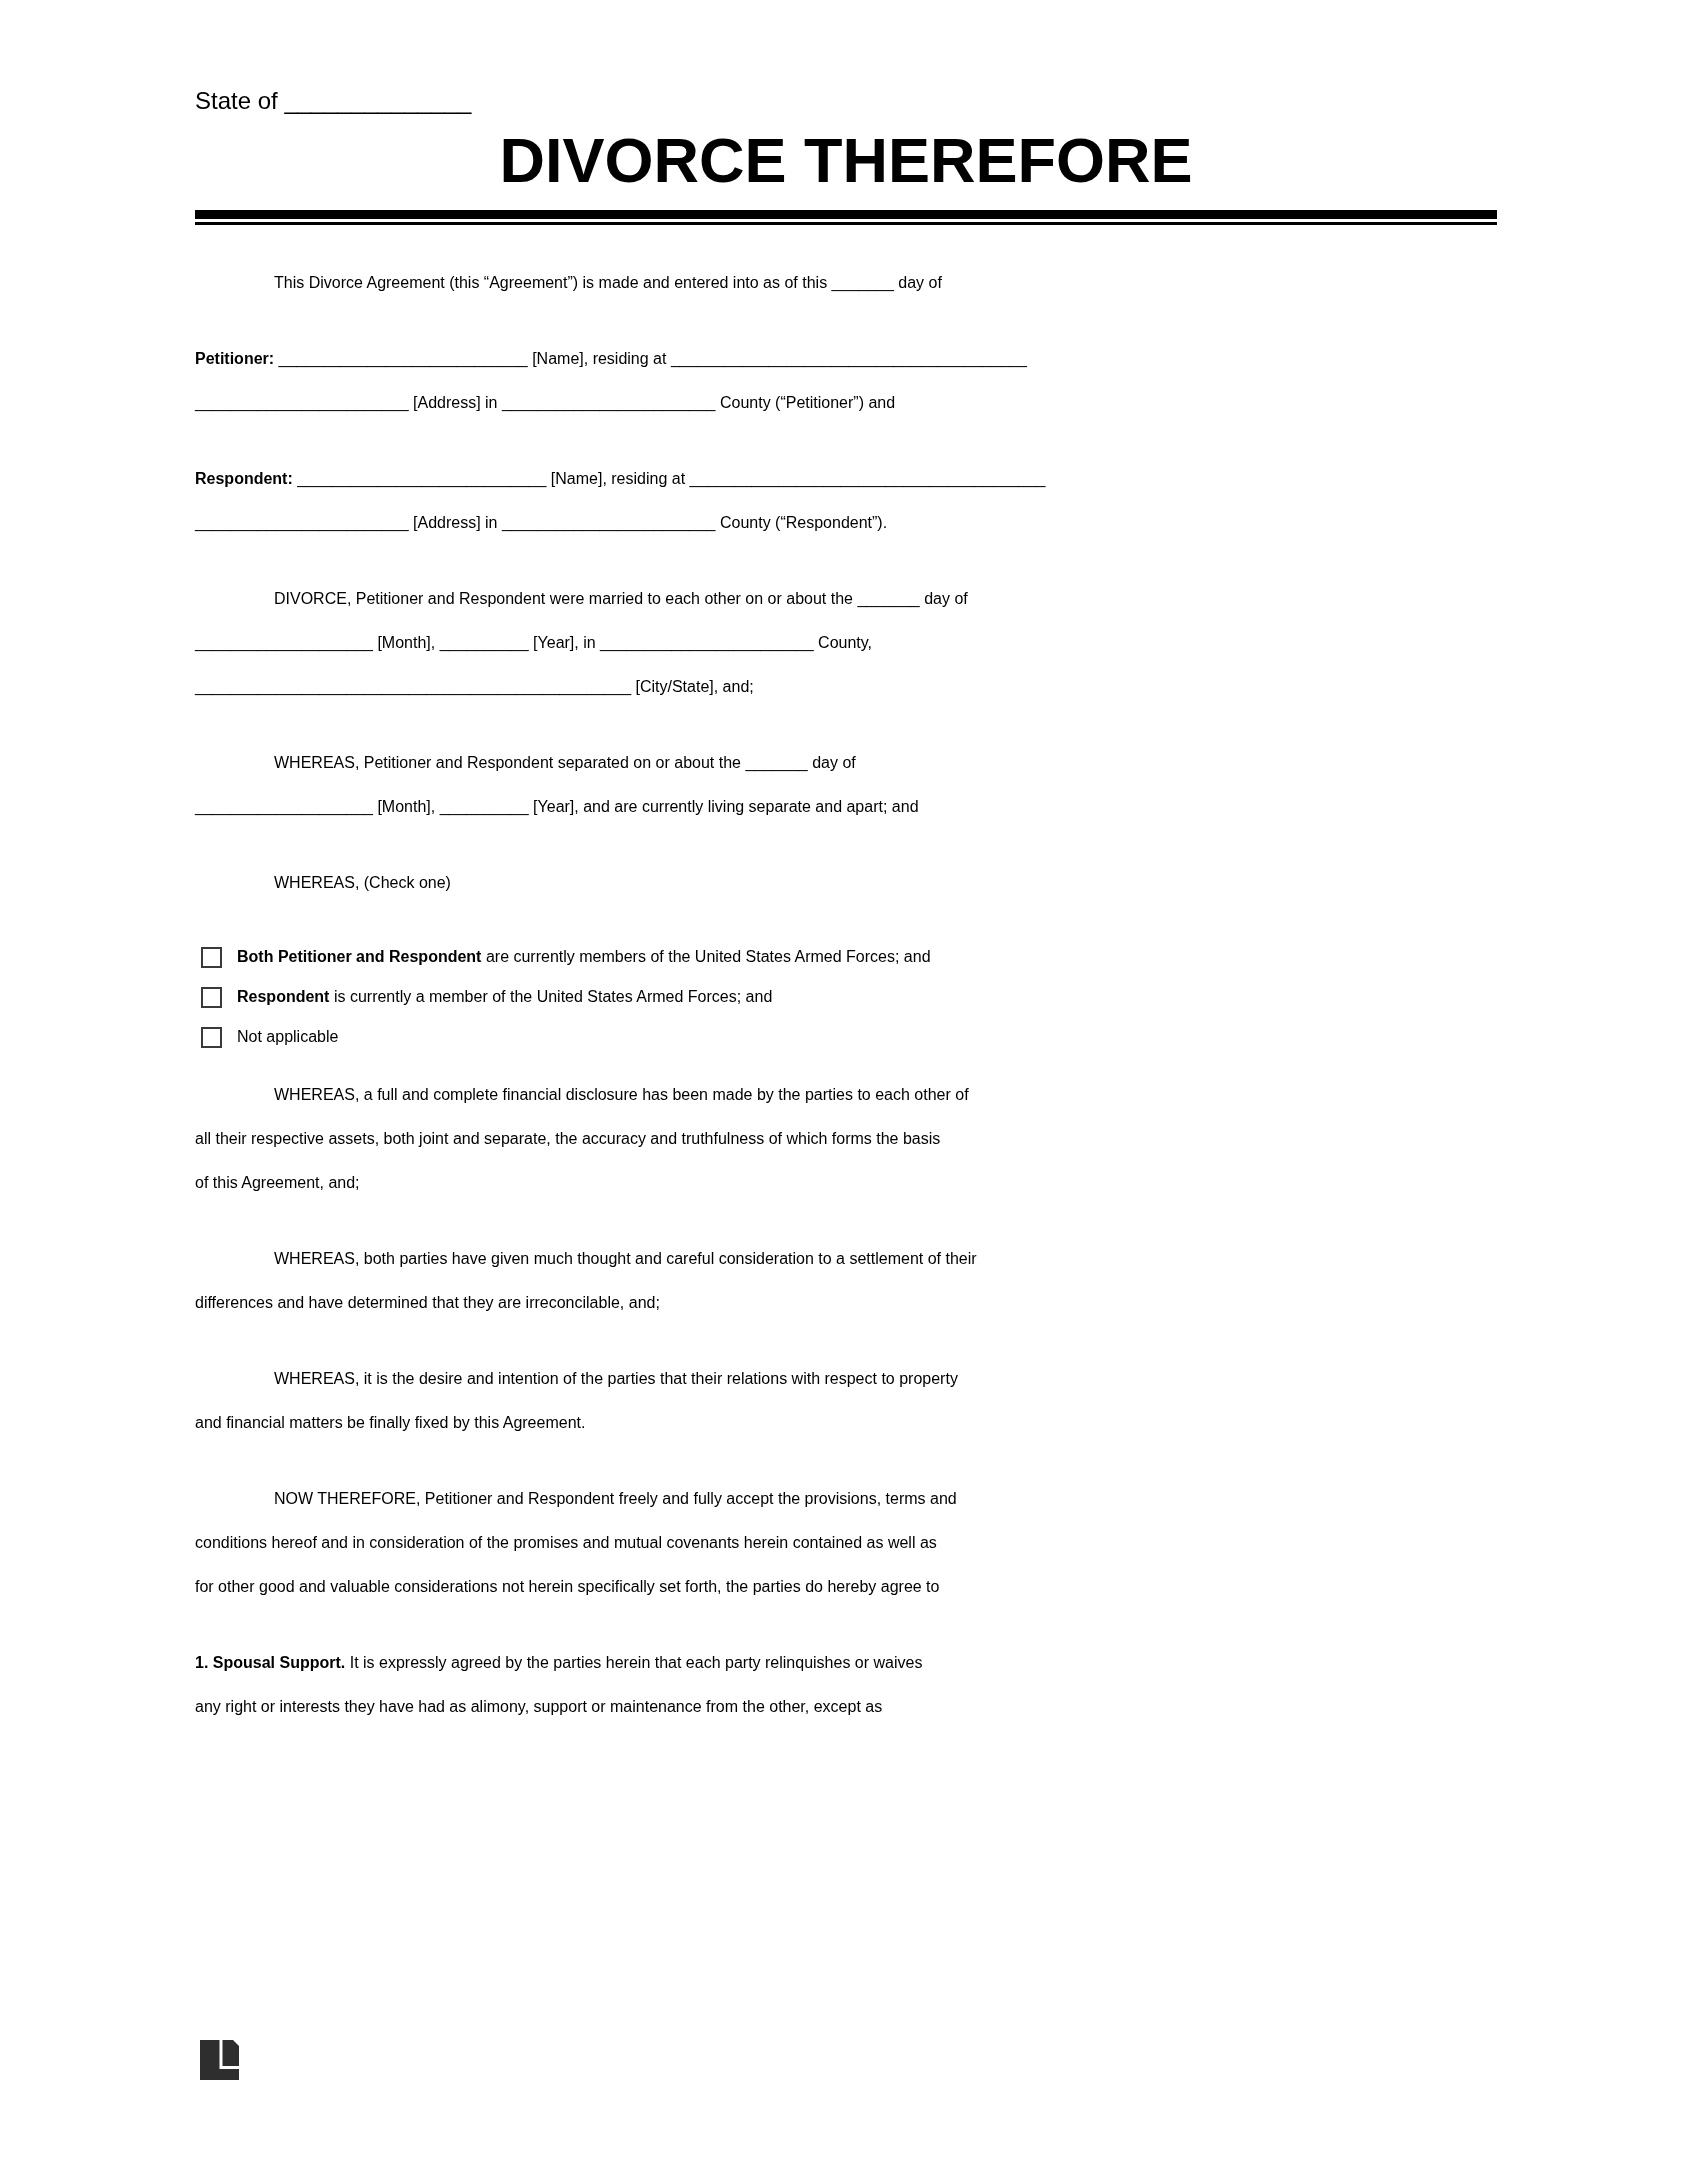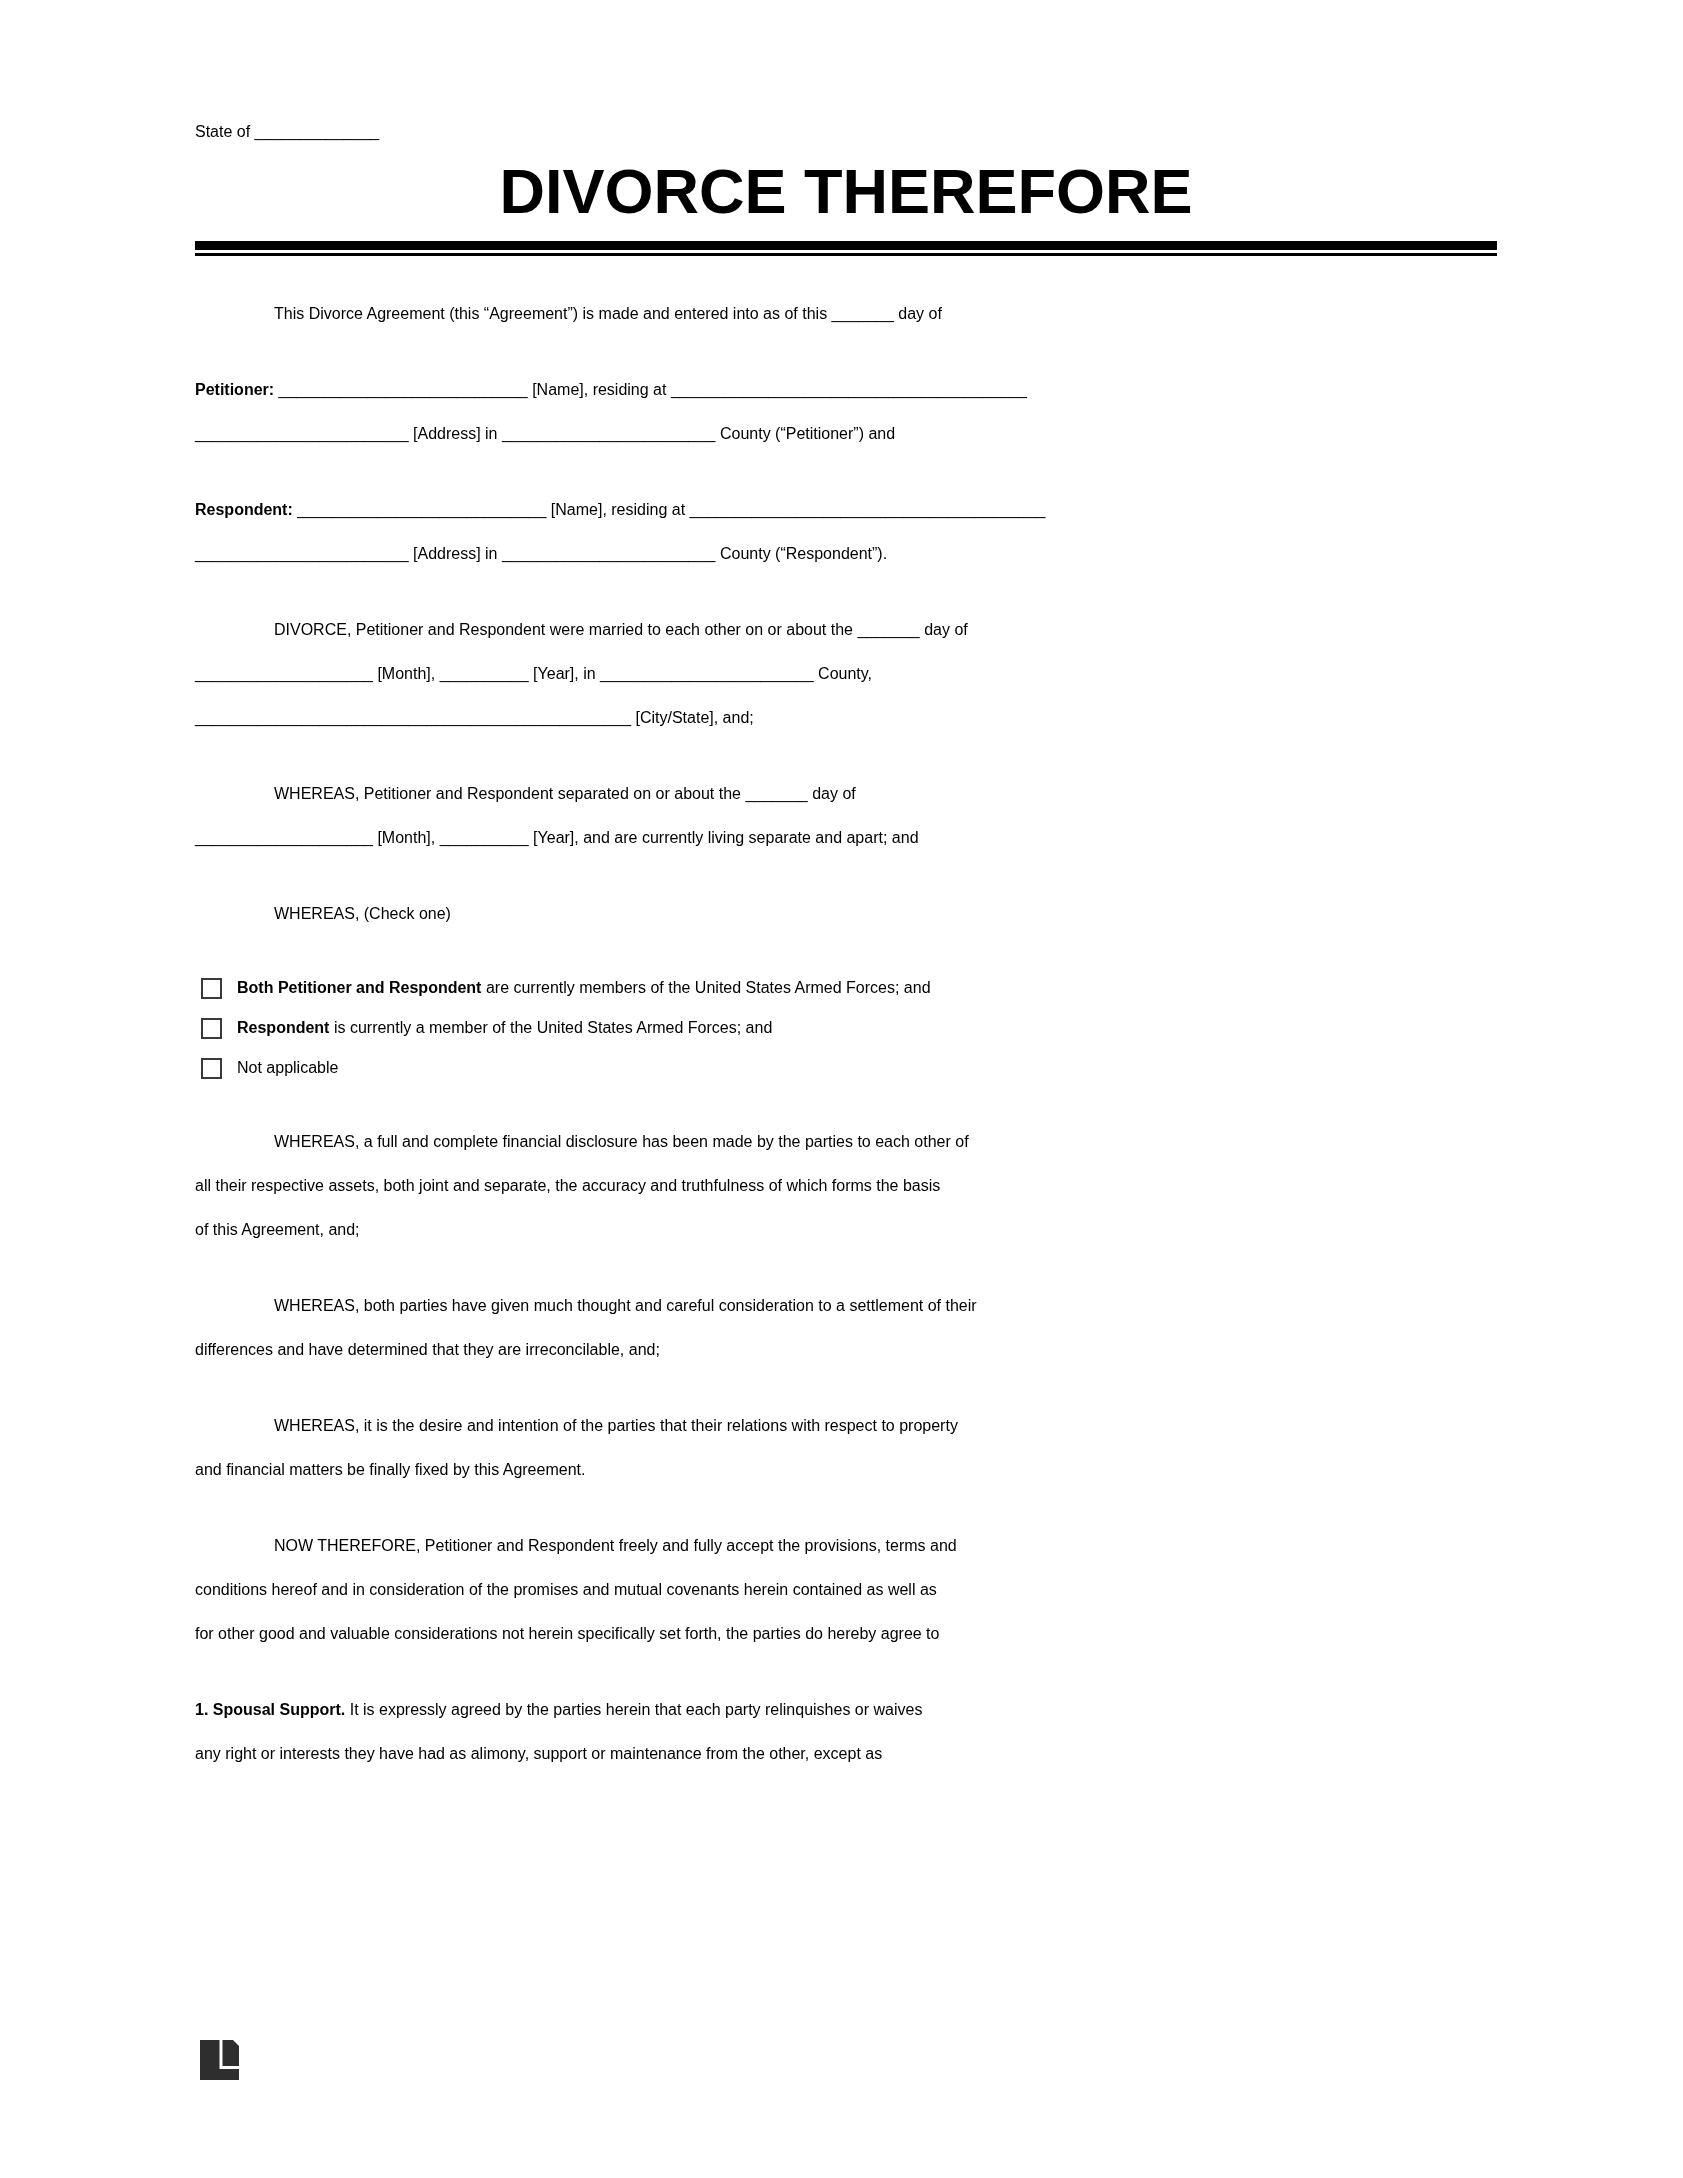--- a/index.html
+++ b/index.html
@@ -9,22 +9,22 @@
     height: 2178px;
     margin: 0 auto;
     background: #ffffff;
     color: #000000;
     font-family: "Liberation Sans", sans-serif;
     overflow: hidden;
   }
   .content { padding: 0 186px 0 195px; }
 
   .state-line {
-    padding-top: 118px;
-    font-size: 16px;
+    padding-top: 87px;
+    font-size: 24px;
     line-height: 28px;
     white-space: pre;
   }
   .title {
     margin: 10px 0 0 0;
     text-align: center;
     font-size: 63px;
     line-height: 71px;
     font-weight: 700;
     letter-spacing: 0;
@@ -37,21 +37,21 @@
   .doc-body { margin-top: 36px; font-size: 16px; }
   .para { margin: 0 0 32px 0; }
   .line {
     height: 44px;
     line-height: 44px;
     white-space: pre;
   }
   .line.indent { padding-left: 79px; }
   .b { font-weight: 700; }
 
-  .checklist { margin: 0 0 32px 0; padding-left: 6px; }
+  .checklist { margin: 0 0 16px 0; padding-left: 6px; }
   .check-item {
     height: 40px;
     display: flex;
     align-items: center;
   }
   .checkbox {
     flex: none;
     width: 21px;
     height: 21px;
     box-sizing: border-box;

